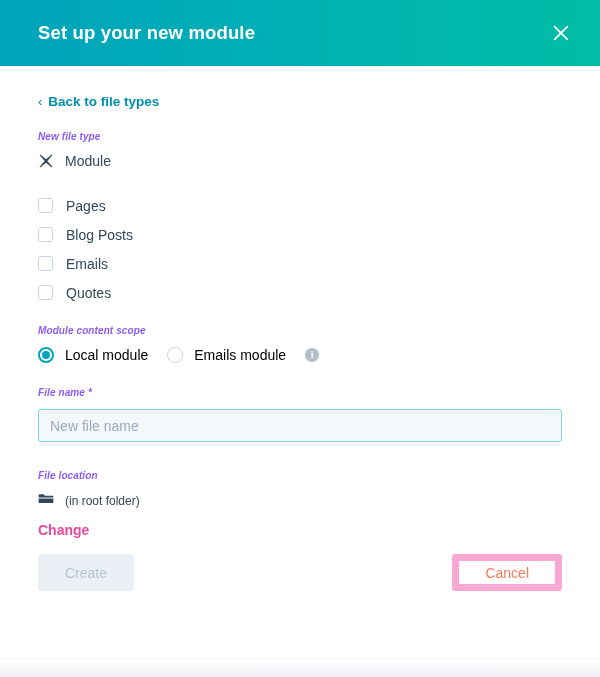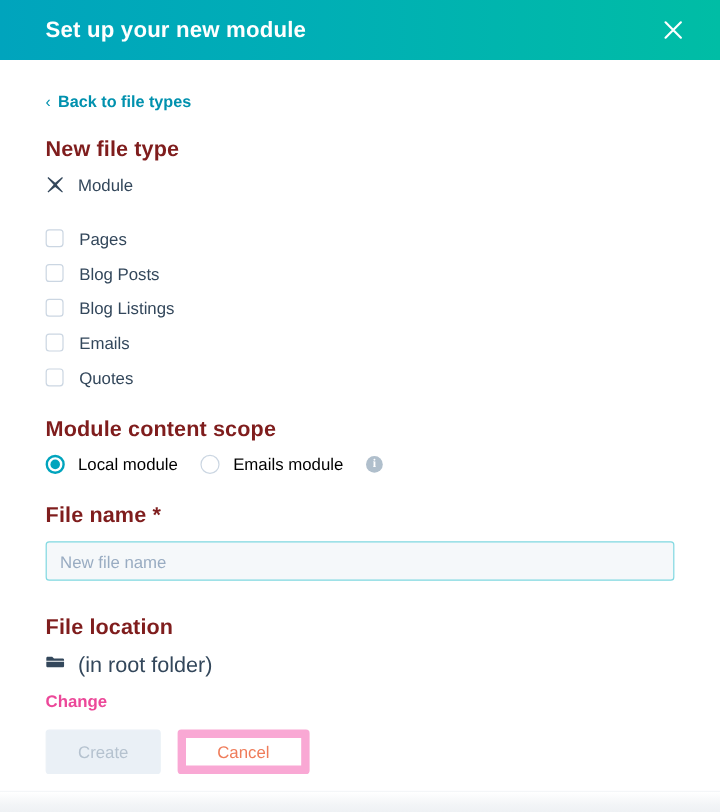--- a/index.html
+++ b/index.html
@@ -19,21 +19,21 @@
     position: relative;
     width: 600px;
     height: 677px;
     background: #ffffff;
     box-sizing: border-box;
     overflow: hidden;
   }
 
   
   .modal-header {
-    height: 50px;
+    height: 66px;
     background: linear-gradient(90deg, #00A4BD 0%, #00AFB5 45%, #00BDA5 100%);
     display: flex;
     align-items: center;
     justify-content: space-between;
     padding: 0 22px 0 38px;
     box-sizing: border-box;
   }
   .modal-title {
     color: #ffffff;
     font-size: 18.5px;
@@ -72,25 +72,26 @@
   }
   .back-link .chev {
     font-size: 13px;
     line-height: 1;
     font-weight: normal;
     position: relative;
     top: -0.5px;
   }
 
   .field-label {
-    font-size: 18px;
-    font-weight: bold;
-    color: #7f1d1d;
+    font-size: 10px;
+    font-weight: bold;
+    color: #8b5cf6;
     margin-bottom: 11px;
     letter-spacing: 0.1px;
+    font-style: italic;
   }
 
   .file-type-row {
     display: flex;
     align-items: center;
     gap: 11px;
     margin-bottom: 22px;
   }
   .file-type-row .ft-label {
     font-size: 14px;
@@ -197,36 +198,37 @@
   }
   .text-input::placeholder { color: #99acc2; }
 
   
   .loc-row {
     display: flex;
     align-items: center;
     gap: 11px;
     margin-bottom: 11px;
   }
-  .loc-text { font-size: 18px; color: #33475b; }
+  .loc-text { font-size: 12px; color: #33475b; }
   .change-link {
     color: #ec4899;
     font-size: 14px;
     font-weight: bold;
     text-decoration: none;
     cursor: pointer;
     display: inline-block;
     margin-bottom: 16px;
   }
 
   
   .btn-row {
     display: flex;
     align-items: center;
     gap: 14px;
+    justify-content: space-between;
   }
   .btn {
     height: 37px;
     border-radius: 3px;
     font-size: 14px;
     font-family: "Liberation Sans", sans-serif;
     box-sizing: border-box;
     cursor: pointer;
     padding: 0 26px;
     display: inline-flex;
@@ -295,24 +297,20 @@
       <label class="checkbox-row">
         <span class="cbox"></span>
         <span class="cbox-label">Pages</span>
       </label>
       <label class="checkbox-row">
         <span class="cbox"></span>
         <span class="cbox-label">Blog Posts</span>
       </label>
       <label class="checkbox-row">
         <span class="cbox"></span>
-        <span class="cbox-label">Blog Listings</span>
-      </label>
-      <label class="checkbox-row">
-        <span class="cbox"></span>
         <span class="cbox-label">Emails</span>
       </label>
       <label class="checkbox-row">
         <span class="cbox"></span>
         <span class="cbox-label">Quotes</span>
       </label>
     </div>
 
     <div class="field-label">Module content scope</div>
 

